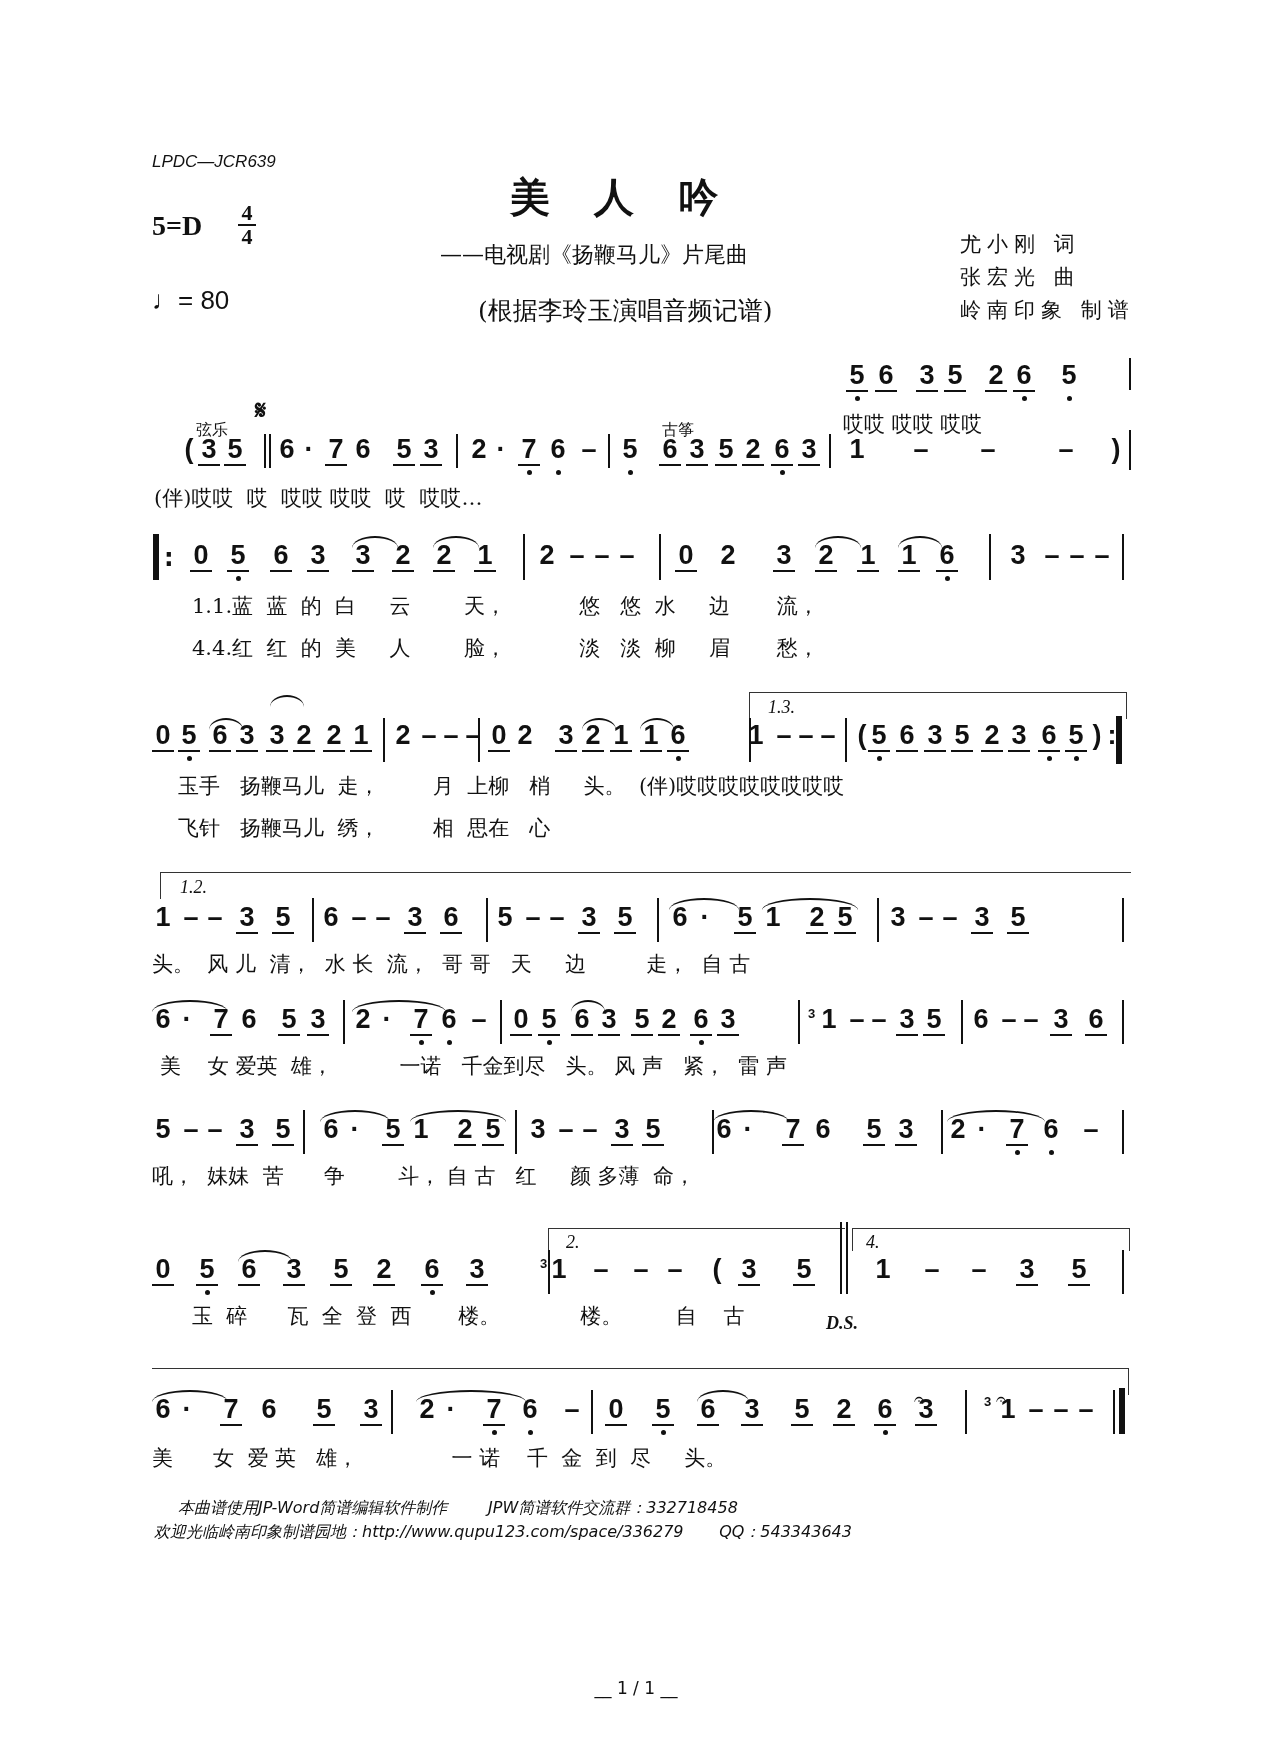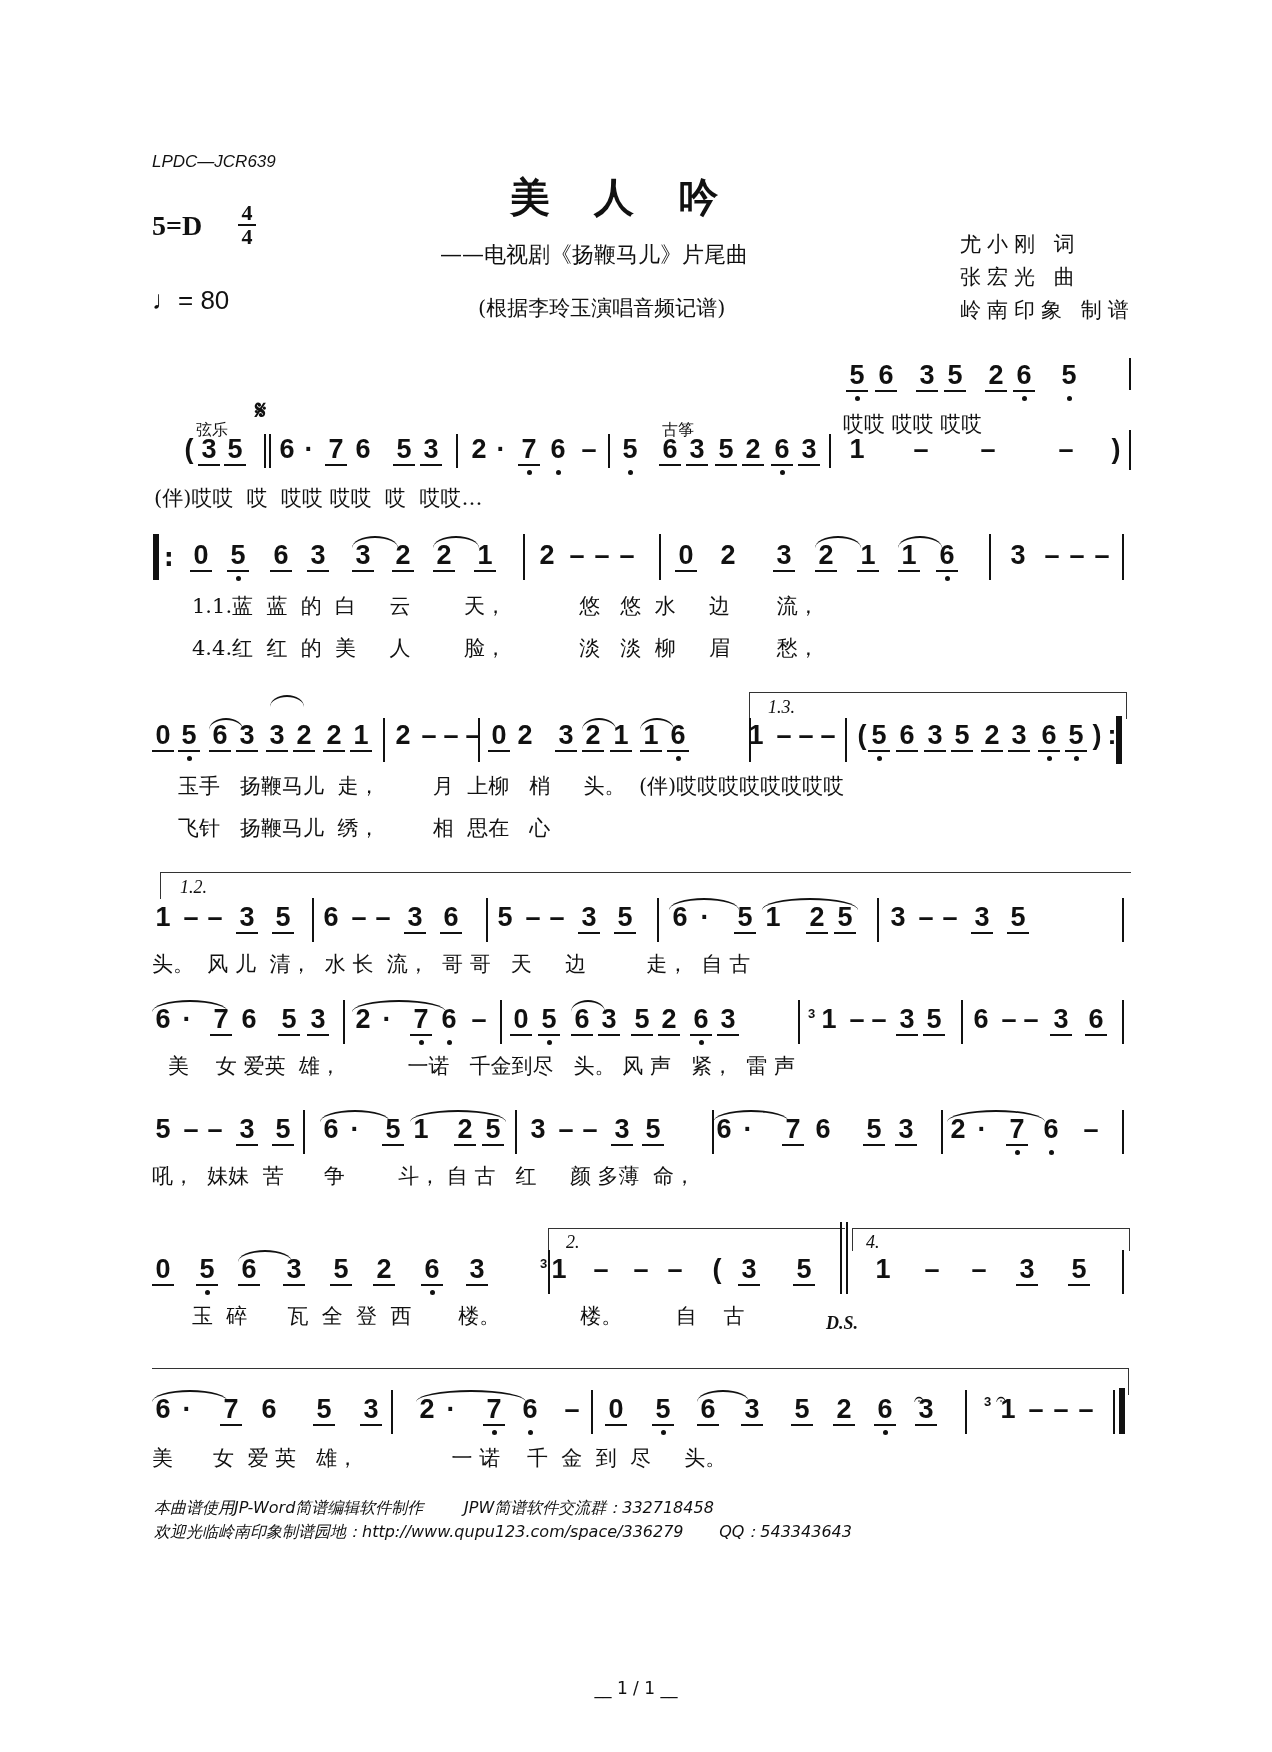--- a/index.html
+++ b/index.html
@@ -6,21 +6,21 @@
   body{width:1272px;height:1752px;position:relative;overflow:hidden;font-family:"DejaVu Sans",sans-serif;color:#111;}
   .abs{position:absolute;}
   .code{font-family:"Liberation Sans",sans-serif;font-style:italic;font-size:17px;left:152px;top:152px;}
   .key{left:152px;top:210px;font-family:"Liberation Sans",sans-serif;font-weight:bold;font-size:28px;}
   .key .serif{font-family:"Liberation Serif",serif;}
   .frac{position:absolute;left:238px;top:203px;font-family:"Liberation Serif",serif;font-weight:bold;font-size:22px;line-height:20px;text-align:center;width:18px;}
   .frac .line{border-top:2px solid #111;margin:1px 0;}
   .tempo{left:152px;top:285px;font-family:"Liberation Sans",sans-serif;font-size:26px;}
   .title{left:0;width:1272px;top:170px;text-align:center;font-family:"DejaVu Serif",serif;font-weight:bold;font-size:40px;letter-spacing:44px;}
   .subtitle{left:440px;top:240px;font-family:"DejaVu Serif",serif;font-size:22px;}
-  .note-src{left:478px;top:294px;font-family:"DejaVu Serif",serif;font-size:21px;}
+  .note-src{left:478px;top:294px;font-family:"DejaVu Serif",serif;font-size:25px;}
   .credits{left:960px;top:228px;font-family:"DejaVu Serif",serif;font-size:21px;line-height:33px;letter-spacing:6px;}
   .n{position:absolute;font-family:"Liberation Sans",sans-serif;font-weight:bold;font-size:27px;line-height:30px;text-align:center;width:22px;}
   .n.u{border-bottom:2px solid #111;}
   .dot{position:absolute;width:5px;height:5px;border-radius:50%;background:#111;}
   .bar{position:absolute;width:2px;background:#111;}
   .bar.thick{width:6px;}
   .ly{position:absolute;font-family:"DejaVu Serif",serif;font-size:21px;white-space:pre;}
   .small{position:absolute;font-family:"DejaVu Sans",sans-serif;font-size:16px;}
   .slur{position:absolute;border-top:2px solid #111;border-radius:50% 50% 0 0 / 100% 100% 0 0;height:10px;}
   .volta{position:absolute;border-top:1.5px solid #333;border-left:1.5px solid #333;}
@@ -232,21 +232,21 @@
     <div class="n" style="left: 818px; top: 1004px;">1</div>
     <div class="n" style="left: 846px; top: 1004px;">–</div>
     <div class="n" style="left: 868px; top: 1004px;">–</div>
     <div class="n u" style="left: 896px; top: 1004px;">3</div>
     <div class="n u" style="left: 923px; top: 1004px;">5</div>
     <div class="n" style="left: 970px; top: 1004px;">6</div>
     <div class="n" style="left: 998px; top: 1004px;">–</div>
     <div class="n" style="left: 1020px; top: 1004px;">–</div>
     <div class="n u" style="left: 1050px; top: 1004px;">3</div>
     <div class="n u" style="left: 1085px; top: 1004px;">6</div>
-    <div class="ly" style="left: 168px; top: 1052px;">美    女 爱英  雄，          一诺   千金到尽   头。 风 声   紧，  雷 声</div>
+    <div class="ly" style="left: 160px; top: 1052px;">美    女 爱英  雄，          一诺   千金到尽   头。 风 声   紧，  雷 声</div>
     <div class="n" style="left: 152px; top: 1114px;">5</div>
     <div class="n" style="left: 180px; top: 1114px;">–</div>
     <div class="n" style="left: 204px; top: 1114px;">–</div>
     <div class="n u" style="left: 236px; top: 1114px;">3</div>
     <div class="n u" style="left: 272px; top: 1114px;">5</div>
     <div class="n" style="left: 320px; top: 1114px;">6</div>
     <div class="n" style="left: 344px; top: 1114px;">·</div>
     <div class="n u" style="left: 382px; top: 1114px;">5</div>
     <div class="n" style="left: 410px; top: 1114px;">1</div>
     <div class="n u" style="left: 454px; top: 1114px;">2</div>
@@ -394,15 +394,15 @@
 <div class="slur" style="left:152px;top:1390px;width:76px;"></div>
 <div class="slur" style="left:416px;top:1390px;width:110px;"></div>
 <div class="slur" style="left:697px;top:1390px;width:52px;"></div>
 
 <div class="grace" style="left:808px;top:1006px;">3</div>
 <div class="grace" style="left:540px;top:1256px;">3</div>
 <div class="grace" style="left:984px;top:1394px;">3</div>
 <div class="fermata" style="left:914px;top:1388px;">𝄐</div>
 <div class="fermata" style="left:996px;top:1388px;">𝄐</div>
 
-<div class="abs footer" style="top:1498px;">本曲谱使用JP-Word简谱编辑软件制作        JPW简谱软件交流群：332718458</div>
+<div class="abs footer" style="top:1498px;margin-left:24px;">本曲谱使用JP-Word简谱编辑软件制作        JPW简谱软件交流群：332718458</div>
 <div class="abs footer" style="top:1522px;">欢迎光临岭南印象制谱园地：http://www.qupu123.com/space/336279       QQ：543343643</div>
 <div class="abs page">__ 1 / 1 __</div>
 
 </body></html>

